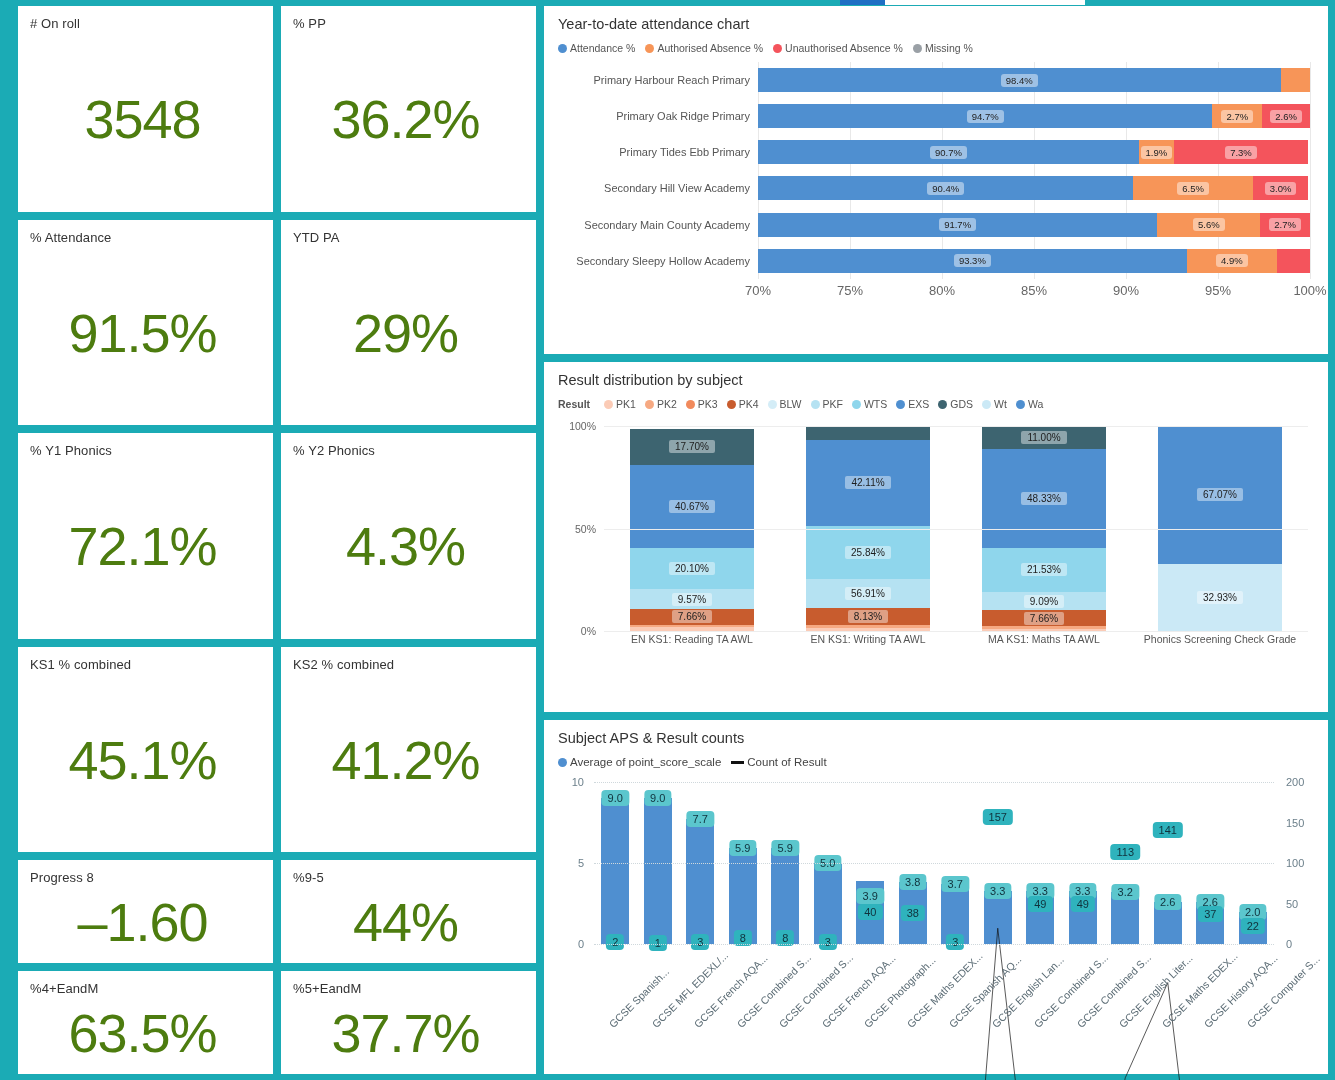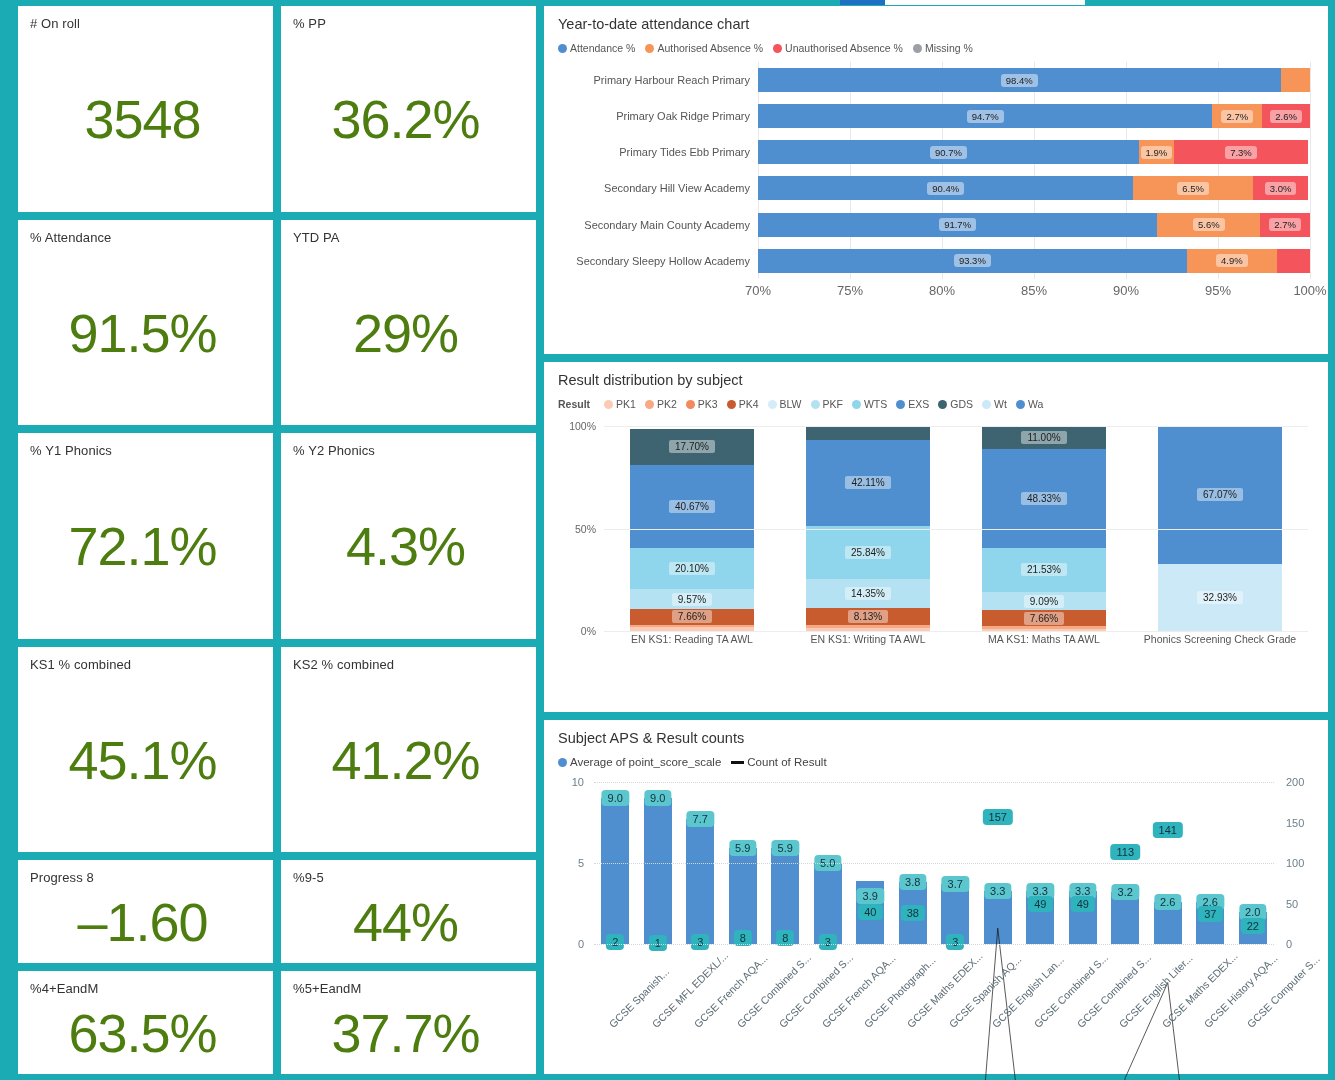--- a/index.html
+++ b/index.html
@@ -357,21 +357,21 @@
                 </div>
               </div>
               <div class="rd-col">
                 <div class="rd-bar">
                   <div class="rd-seg" style="height: 1.7%; background: rgb(251, 203, 182);"></div>
                   <div class="rd-seg" style="height: 1.3%; background: rgb(246, 169, 130);"></div>
                   <div class="rd-seg" style="height: 8.13%; background: rgb(200, 92, 46);">
                     <span class="rd-chip">8.13%</span>
                   </div>
                   <div class="rd-seg" style="height: 14.35%; background: rgb(181, 226, 242);">
-                    <span class="rd-chip">14.35%</span>
+                    <span class="rd-chip">56.91%</span>
                   </div>
                   <div class="rd-seg" style="height: 25.84%; background: rgb(143, 214, 236);">
                     <span class="rd-chip">25.84%</span>
                   </div>
                   <div class="rd-seg" style="height: 42.11%; background: rgb(79, 143, 208);">
                     <span class="rd-chip">42.11%</span>
                   </div>
                   <div class="rd-seg" style="height: 6.57%; background: rgb(61, 100, 112);"></div>
                 </div>
               </div>

